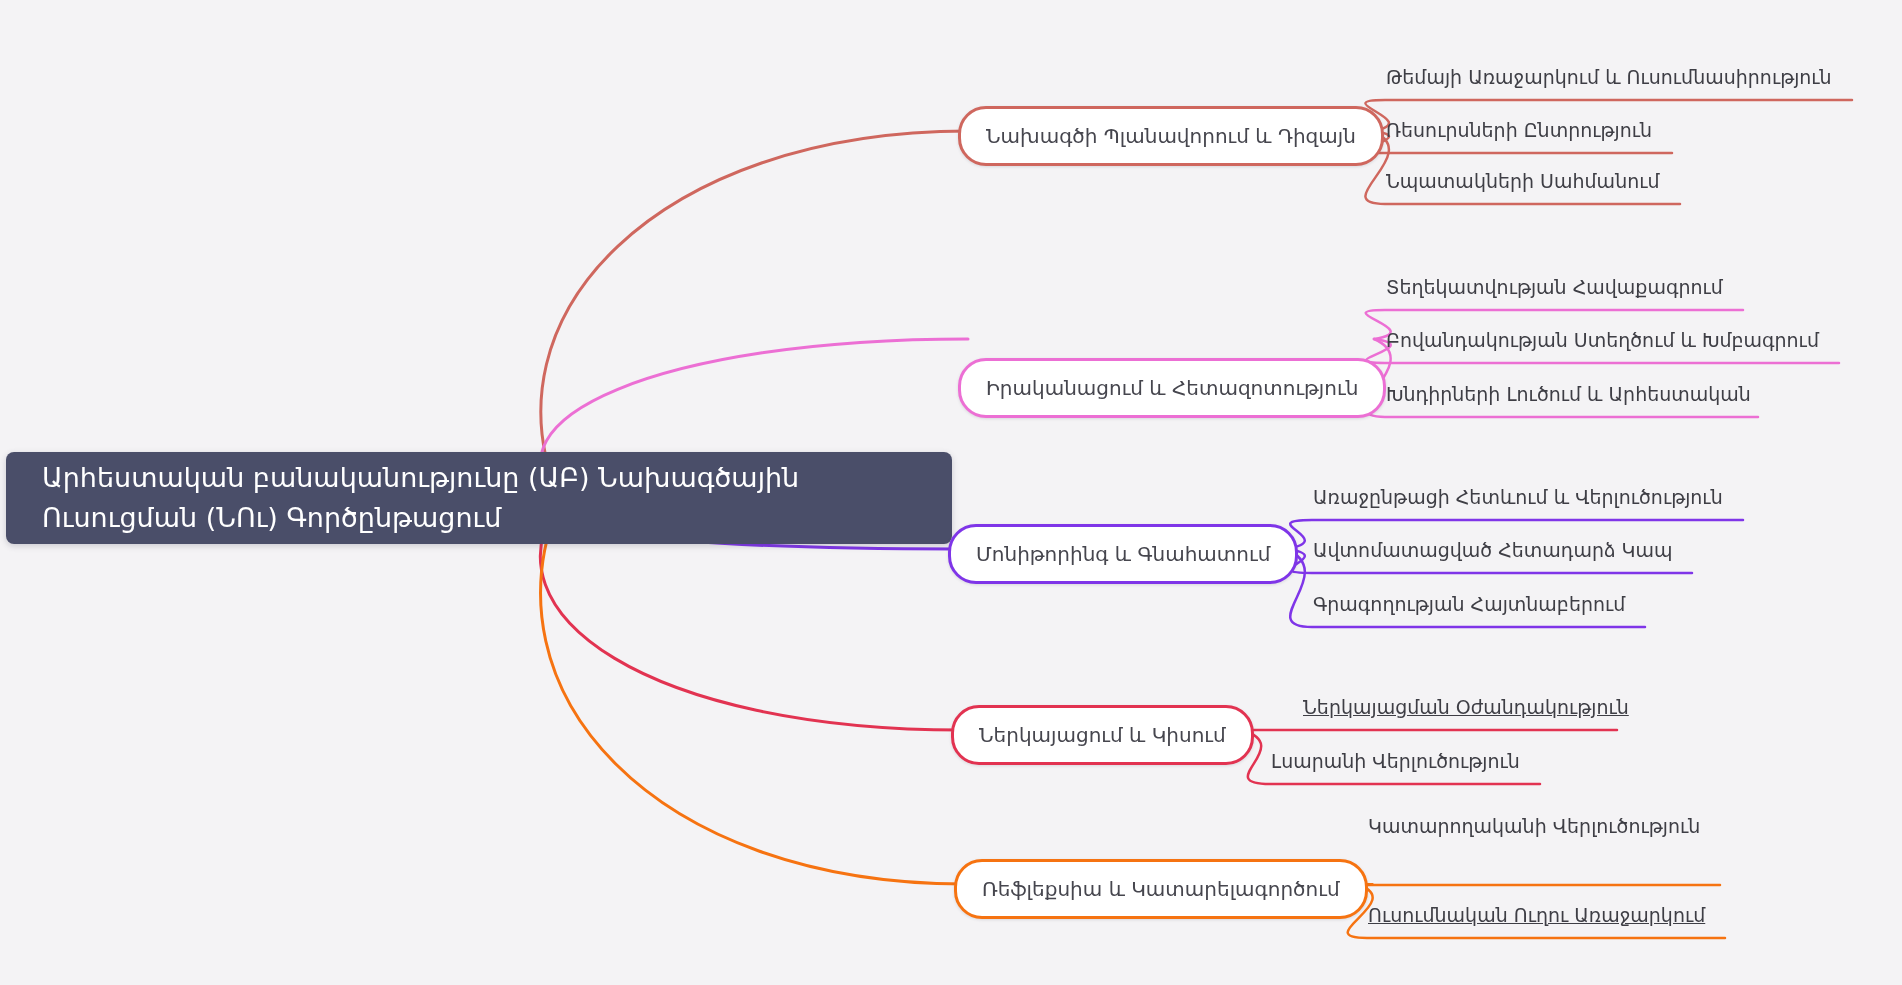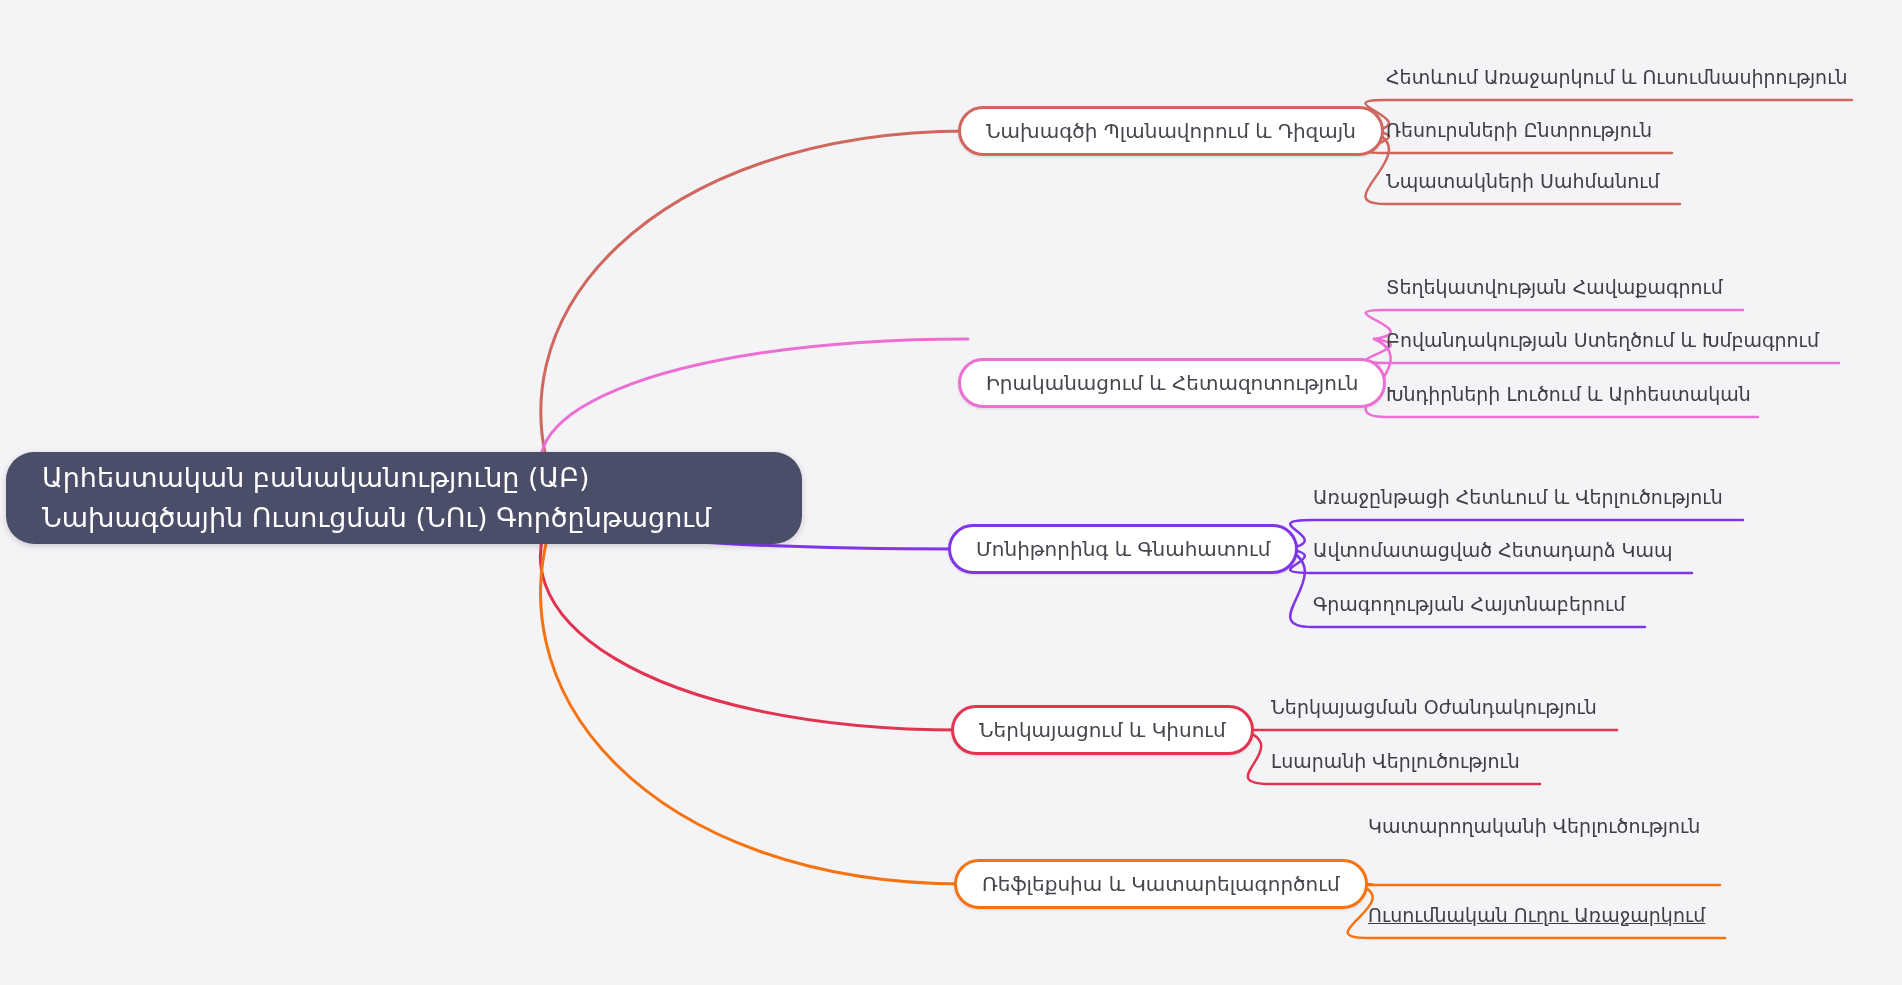--- a/index.html
+++ b/index.html
@@ -2,28 +2,28 @@
 <html><head>
 <meta charset="utf-8">
 <style>
   html,body{margin:0;padding:0;background:#f4f3f5;overflow:hidden;}
   #stage{
     position:relative;width:1902px;height:985px;background:#f4f3f5;
     font-family:"DejaVu Sans","Liberation Sans",sans-serif;
   }
   #links{position:absolute;left:0;top:0;z-index:0;}
   .root{
-    position:absolute;left:6px;top:452px;width:796px;height:92px;
-    box-sizing:border-box;background:#4a4e69;border-radius:28px;
+    position:absolute;left:6px;top:452px;width:946px;height:92px;
+    box-sizing:border-box;background:#4a4e69;border-radius:8px;
     color:#ffffff;font-size:27px;line-height:40px;
     display:flex;align-items:center;padding:0 36px;z-index:2;
     box-shadow:0 2px 6px rgba(60,60,80,.22);
   }
   .pill{
-    position:absolute;display:flex;align-items:center;height:50px;
+    position:absolute;display:flex;align-items:center;height:60px;
     padding:8px 25px;background:#ffffff;border:3px solid #999;
     border-radius:28px;font-size:20px;color:#46464e;white-space:nowrap;
     box-sizing:border-box;z-index:2;box-shadow:0 1px 3px rgba(60,60,80,.15);
   }
   .child{
     position:absolute;white-space:nowrap;font-size:19px;color:#3e3e45;
     line-height:28px;padding:0 14px 9px 3px;z-index:1;
   }
 </style>
 </head>
@@ -50,39 +50,39 @@
       <path d="M 1356 884 C 1411 884.3, 1307 885, 1367 885 L 1720 885" stroke="#f67311" stroke-width="2.5" fill="none" stroke-linecap="round"></path>
       <path d="M 1356 884 C 1411 900.2, 1307 938, 1367 938 L 1725 938" stroke="#f67311" stroke-width="2.5" fill="none" stroke-linecap="round"></path>
     </svg>
   <div class="root">
     <span>Արհեստական բանականությունը (ԱԲ) Նախագծային Ուսուցման (ՆՈւ) Գործընթացում</span>
   </div>
   <div id="nodes">
       <div class="pill" style="left: 958px; top: 106px; border-color: rgb(207, 103, 94);">
         <span>Նախագծի Պլանավորում և Դիզայն</span>
       </div>
-      <div class="child" style="left: 1383px; top: 63px;">Հետևում Առաջարկում և Ուսումնասիրություն</div>
+      <div class="child" style="left: 1383px; top: 63px;">Թեմայի Առաջարկում և Ուսումնասիրություն</div>
       <div class="child" style="left: 1383px; top: 116px;">Ռեսուրսների Ընտրություն</div>
       <div class="child" style="left: 1383px; top: 167px;">Նպատակների Սահմանում</div>
       <div class="pill" style="left: 958px; top: 314px; border-color: rgb(236, 111, 212); margin-top: 44px;">
         <span>Իրականացում և Հետազոտություն</span>
       </div>
       <div class="child" style="left: 1383px; top: 273px;">Տեղեկատվության Հավաքագրում</div>
       <div class="child" style="left: 1383px; top: 326px;">Բովանդակության Ստեղծում և Խմբագրում</div>
       <div class="child" style="left: 1383px; top: 380px;">Խնդիրների Լուծում և Արհեստական</div>
       <div class="pill" style="left: 948px; top: 524px; border-color: rgb(127, 53, 232);">
         <span>Մոնիթորինգ և Գնահատում</span>
       </div>
       <div class="child" style="left: 1310px; top: 483px;">Առաջընթացի Հետևում և Վերլուծություն</div>
       <div class="child" style="left: 1310px; top: 536px;">Ավտոմատացված Հետադարձ Կապ</div>
       <div class="child" style="left: 1310px; top: 590px;">Գրագողության Հայտնաբերում</div>
       <div class="pill" style="left: 951px; top: 705px; border-color: rgb(226, 51, 81);">
         <span>Ներկայացում և Կիսում</span>
       </div>
-      <div class="child" style="left: 1268px; top: 693px;">Ներկայացման Օժանդակություն</div>
+      <div class="child" style="left: 1300px; top: 693px; text-decoration: underline;">Ներկայացման Օժանդակություն</div>
       <div class="child" style="left: 1268px; top: 747px;">Լսարանի Վերլուծություն</div>
       <div class="pill" style="left: 954px; top: 859px; border-color: rgb(246, 115, 17);">
         <span>Ռեֆլեքսիա և Կատարելագործում</span>
       </div>
       <div class="child" style="left: 1365px; top: 812px;">Կատարողականի Վերլուծություն</div>
       <div class="child" style="left: 1365px; top: 901px; text-decoration: underline;">Ուսումնական Ուղու Առաջարկում</div>
     </div>
 </div>
 
 </body></html>

